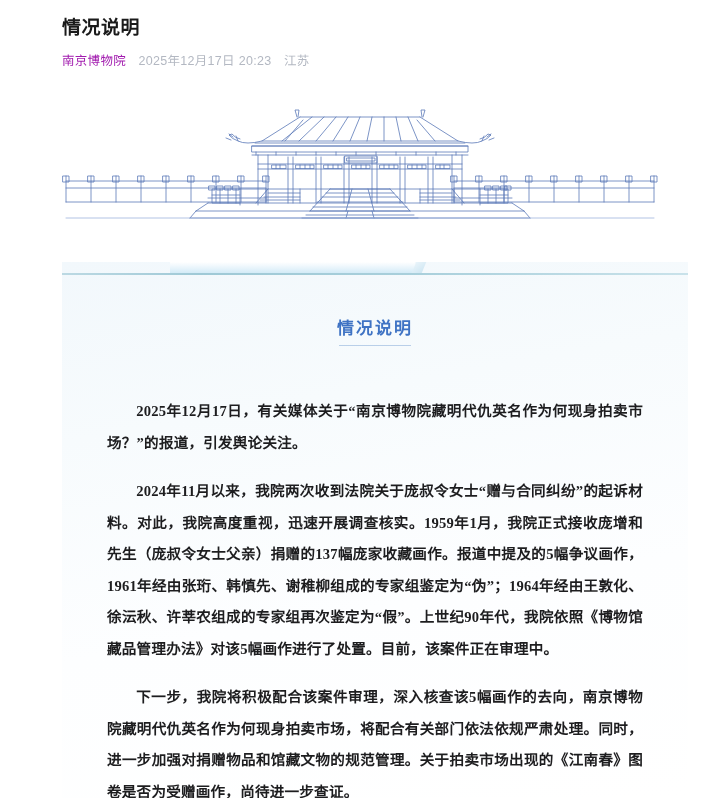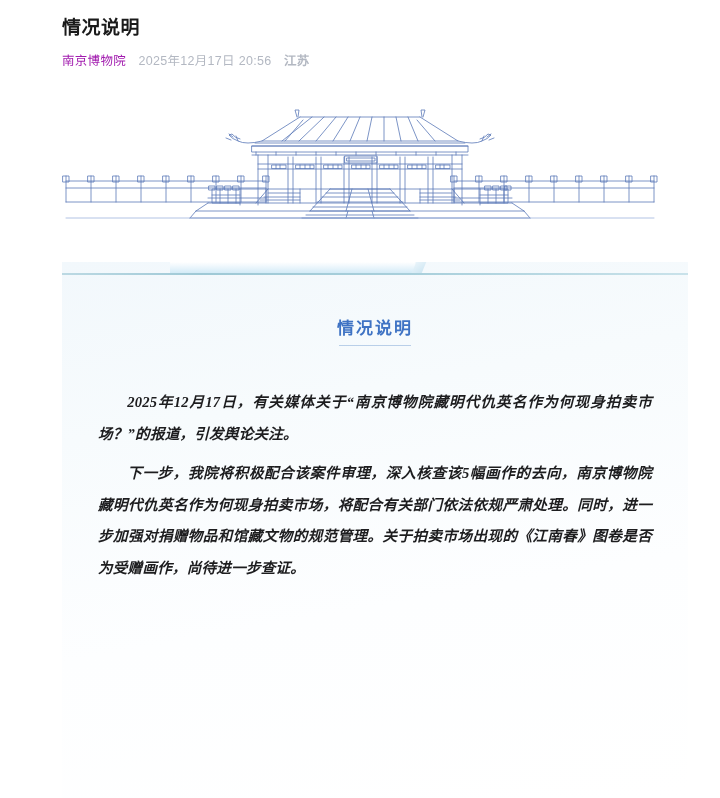--- a/index.html
+++ b/index.html
@@ -41,21 +41,20 @@
   }
   #byline .meta {
     color: #b3b8c2;
     letter-spacing: 0.3px;
     margin-left: 9px;
   }
   #byline .region {
     color: #b3b8c2;
     letter-spacing: 0.3px;
     margin-left: 9px;
-    font-weight: bold;
   }
 
   
   #hero-illustration {
     margin-top: 18px;
     width: 720px;
     height: 142px;
     display: block;
   }
 
@@ -117,51 +116,50 @@
     right: 2px;
     bottom: 0;
     height: 1.4px;
     background: #b9cfe9;
   }
 
   #card-body {
     padding: 33px 28px 0 28px;
   }
   #card-body p {
-    margin: 8px;
+    margin: 17px;
     font-size: 14.6px;
     line-height: 31.5px;
     color: #1d1d1f;
     text-align: justify;
     text-justify: inter-ideograph;
     letter-spacing: 0.2px;
     text-indent: 2em;
     font-family: "Liberation Serif", "DejaVu Serif", serif;
     font-weight: bold;
-    font-style: italic;
   }
 
   #card-signature {
     padding: 22px 34px 0 0;
     text-align: right;
     font-family: "Liberation Serif", "DejaVu Serif", serif;
     font-weight: bold;
     color: #1d1d1f;
     letter-spacing: 0.4px;
   }
 </style>
 </head>
 <body>
 
 <div id="page-header">
   <h1 id="article-title">情况说明</h1>
 
   <div id="byline">
     <span class="source">南京博物院</span>
-    <span class="meta">2025年12月17日 20:56</span>
+    <span class="meta">2025年12月17日 20:23</span>
     <span class="region">江苏</span>
   </div>
 </div>
 
 <svg id="hero-illustration" viewBox="0 0 720 142" xmlns="http://www.w3.org/2000/svg">
   <g fill="none" stroke="#5b79b8" stroke-width="0.8" stroke-linejoin="round" stroke-linecap="round">
 
     <g>
       <line x1="66" y1="96" x2="266" y2="96"></line>
       <line x1="66" y1="103" x2="266" y2="103"></line>
@@ -387,20 +385,21 @@
 
   <div id="card-ribbon"></div>
   <div id="card-toprule"></div>
 
   <div id="card-title-wrap">
     <span id="card-title">情况说明</span>
   </div>
 
   <div id="card-body">
     <p>2025年12月17日，有关媒体关于“南京博物院藏明代仇英名作为何现身拍卖市场？”的报道，引发舆论关注。</p>
+    <p>2024年11月以来，我院两次收到法院关于庞叔令女士“赠与合同纠纷”的起诉材料。对此，我院高度重视，迅速开展调查核实。1959年1月，我院正式接收庞增和先生（庞叔令女士父亲）捐赠的137幅庞家收藏画作。报道中提及的5幅争议画作，1961年经由张珩、韩慎先、谢稚柳组成的专家组鉴定为“伪”；1964年经由王敦化、徐沄秋、许莘农组成的专家组再次鉴定为“假”。上世纪90年代，我院依照《博物馆藏品管理办法》对该5幅画作进行了处置。目前，该案件正在审理中。</p>
     <p>下一步，我院将积极配合该案件审理，深入核查该5幅画作的去向，南京博物院藏明代仇英名作为何现身拍卖市场，将配合有关部门依法依规严肃处理。同时，进一步加强对捐赠物品和馆藏文物的规范管理。关于拍卖市场出现的《江南春》图卷是否为受赠画作，尚待进一步查证。</p>
   </div>
 
   <div id="card-signature">
     
     
   </div>
 
 </div>
 

